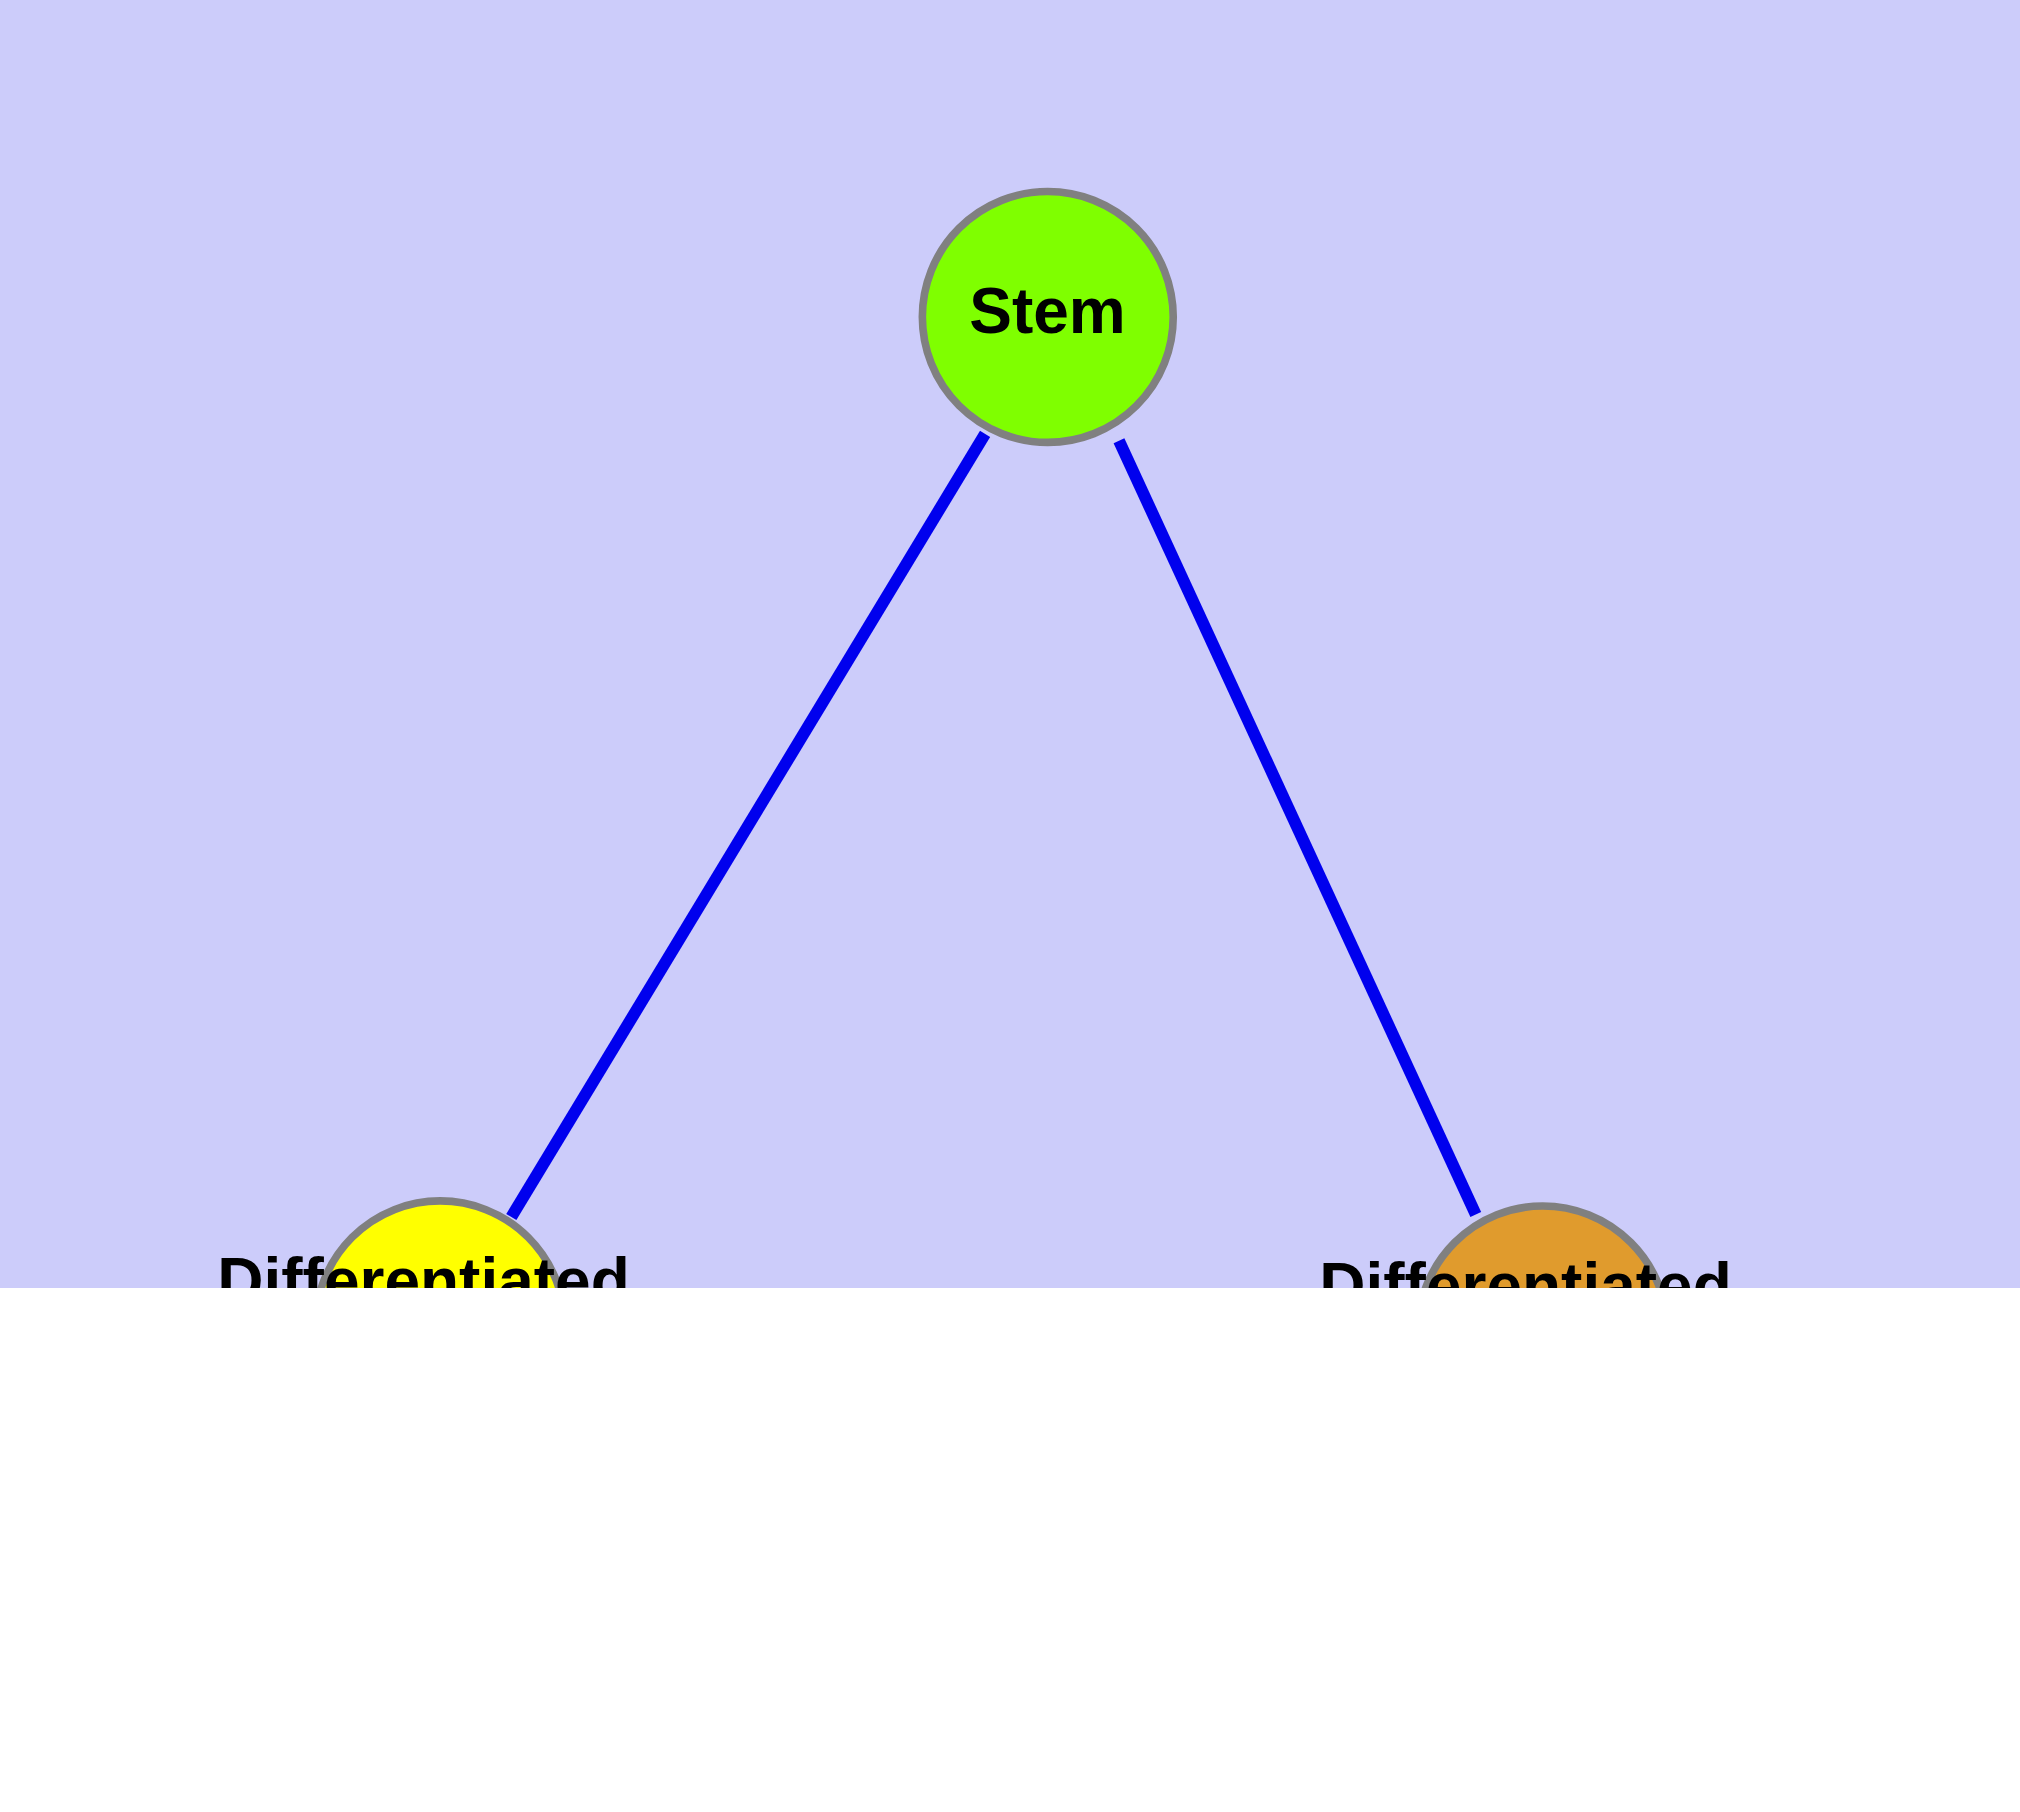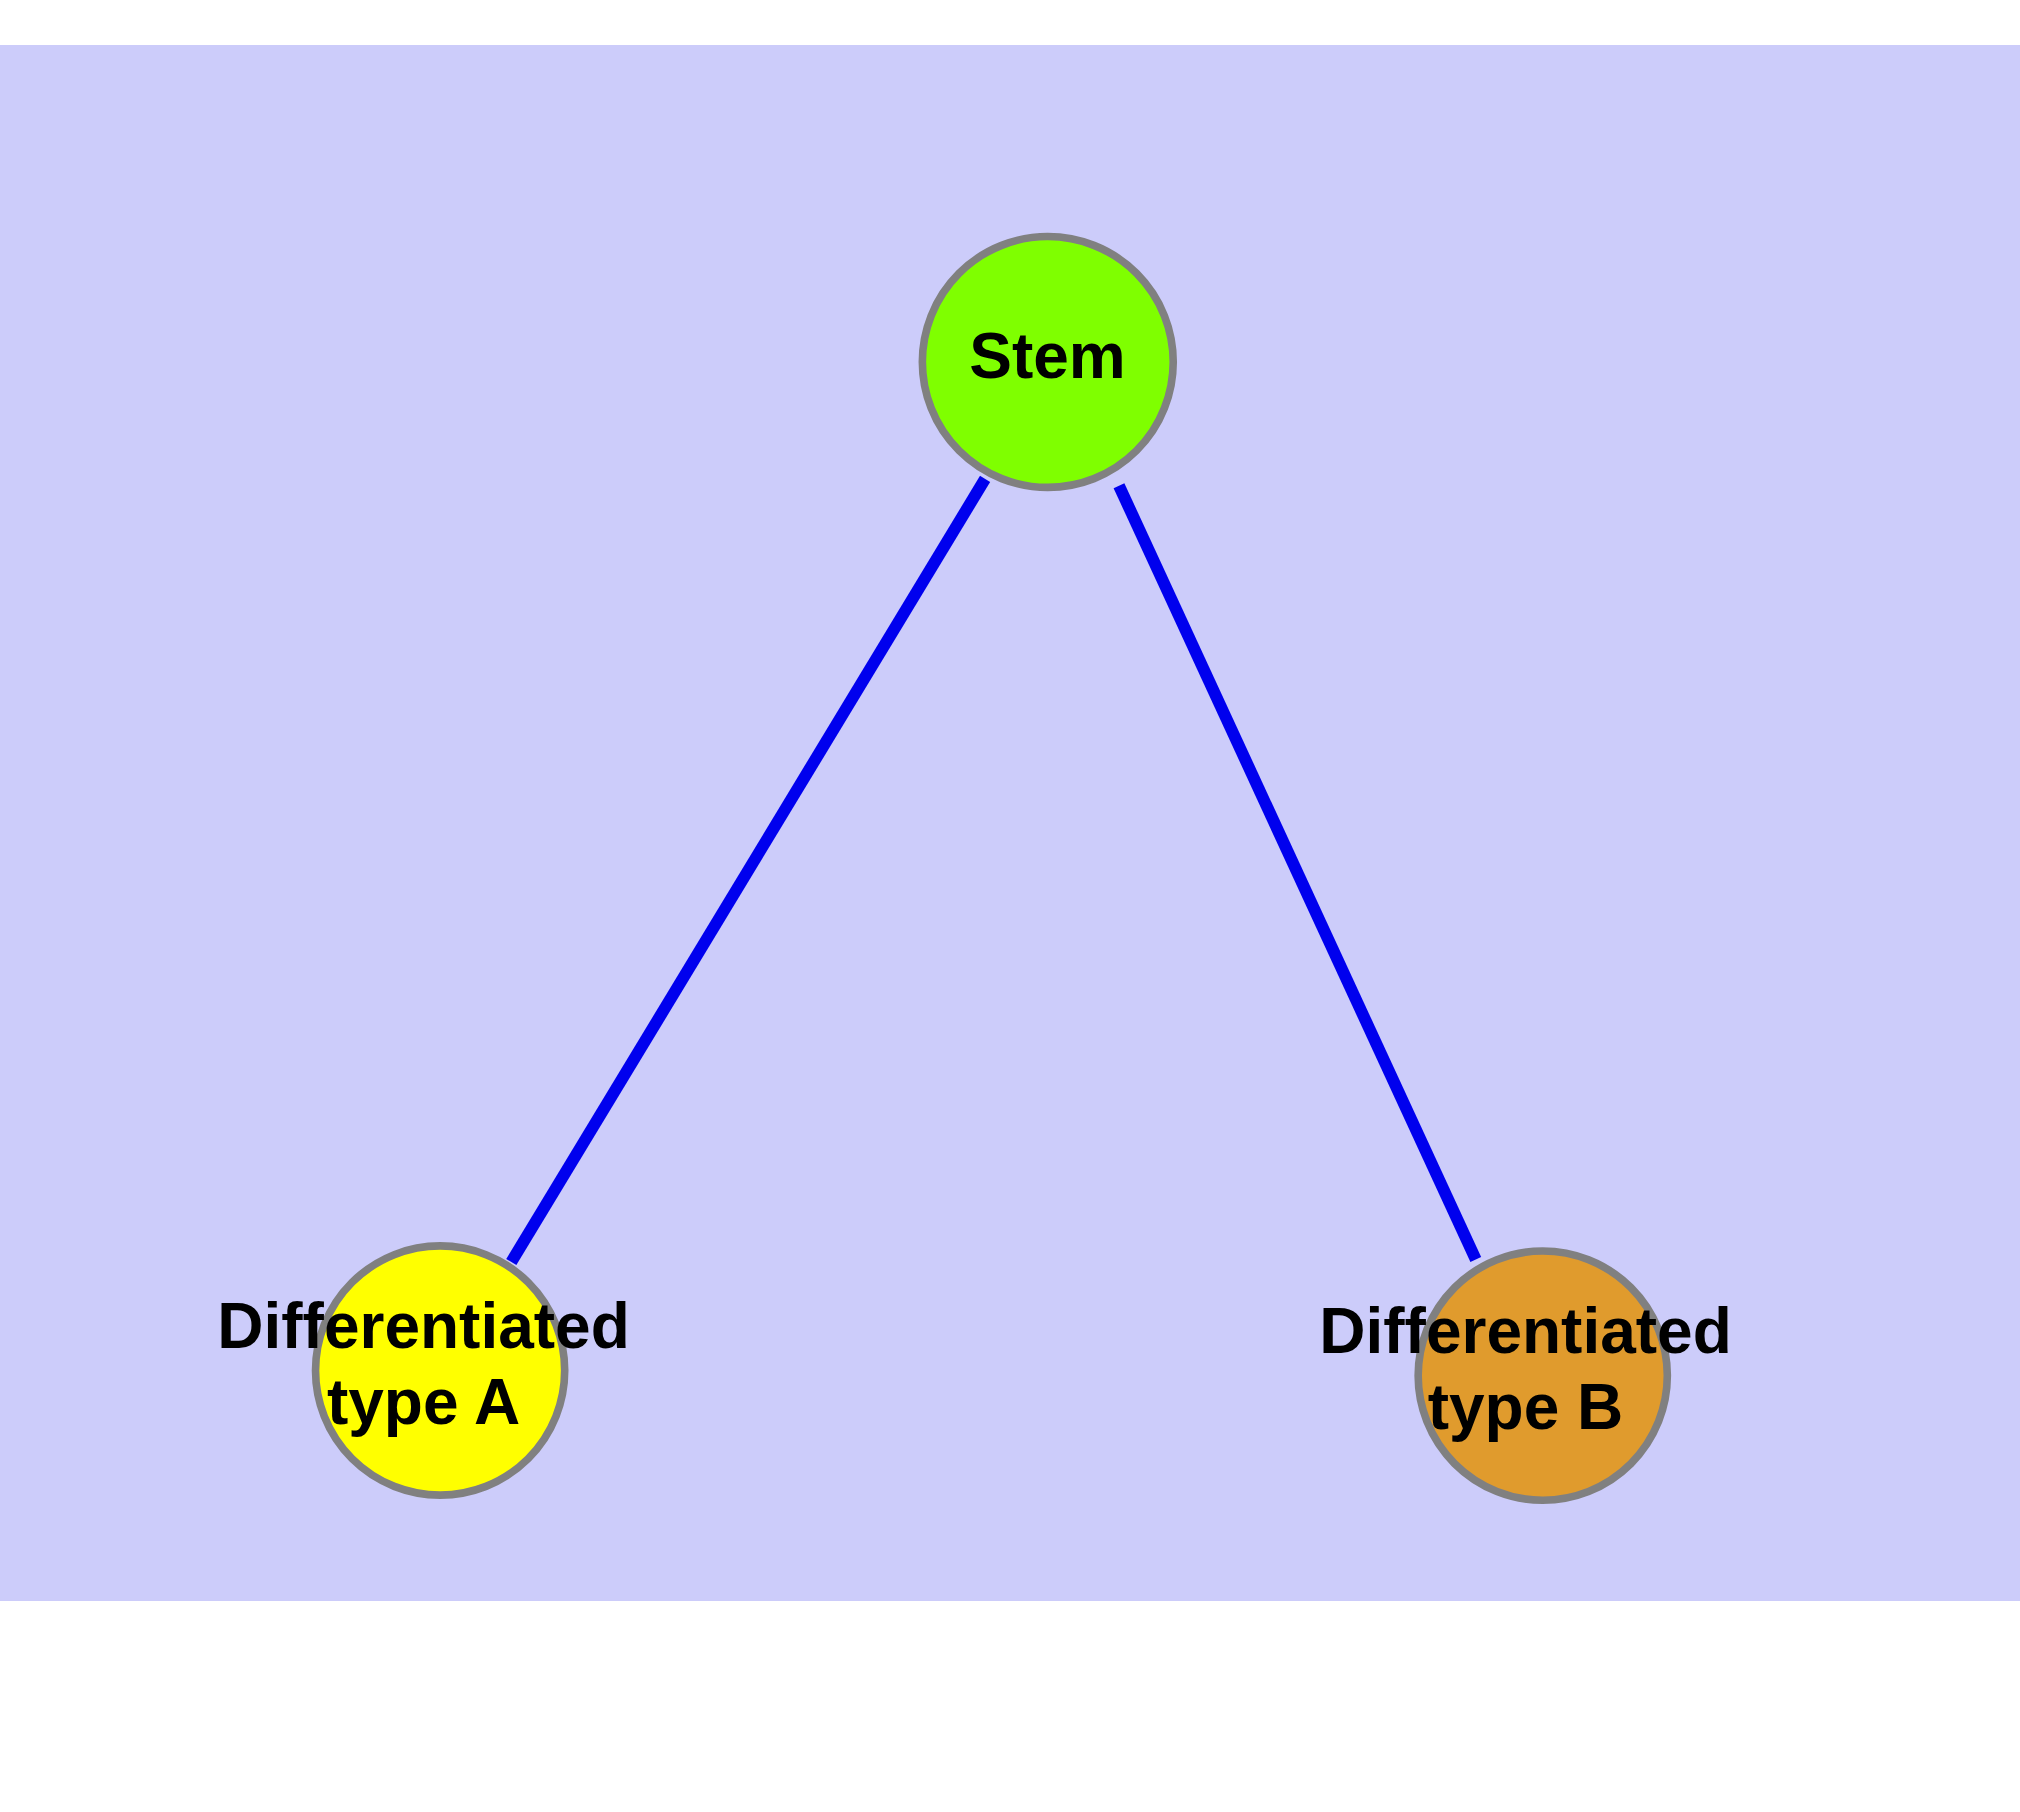--- a/index.html
+++ b/index.html
@@ -54,21 +54,21 @@
   #label-diff-b {
     font-size: 64px;
     left: 1285px;
     top: 1256px;
     width: 509px;
   }
 </style>
 </head>
 <body>
 
-<div id="canvas" style="width: 2021px; height: 1556px; margin-top: 45px;">
+<div id="canvas" style="width: 2021px; height: 1288px;">
 
   <div id="bg-rect" style="background: rgb(204, 204, 250); width: 2021px; height: 1812px;"></div>
 
   <svg id="graph-svg" viewBox="0 0 2384 2138" xmlns="http://www.w3.org/2000/svg">
 
     <g>
       <line id="edge-0" x1="1162" y1="512" x2="603" y2="1436" stroke="#0000ee" stroke-width="14" stroke-linecap="butt"></line>
       <line id="edge-1" x1="1320" y1="520" x2="1741" y2="1433" stroke="#0000ee" stroke-width="14" stroke-linecap="butt"></line>
     </g>
 

